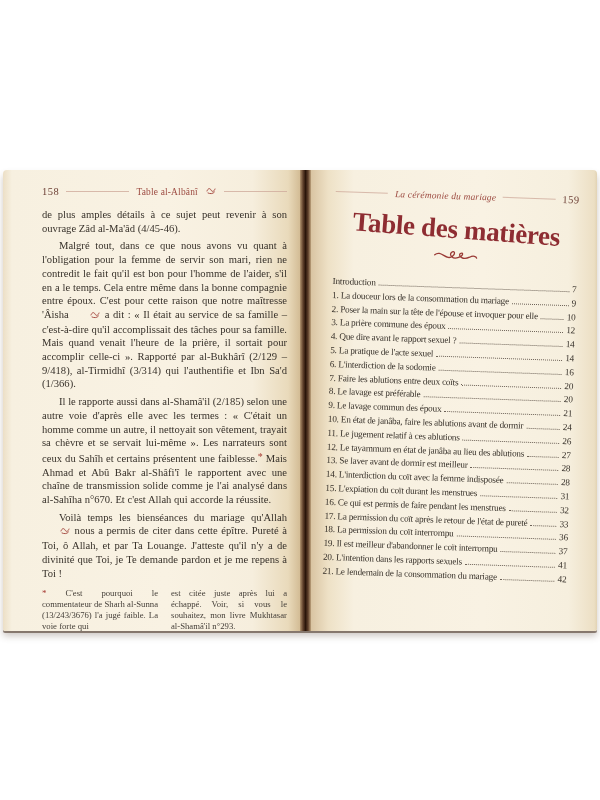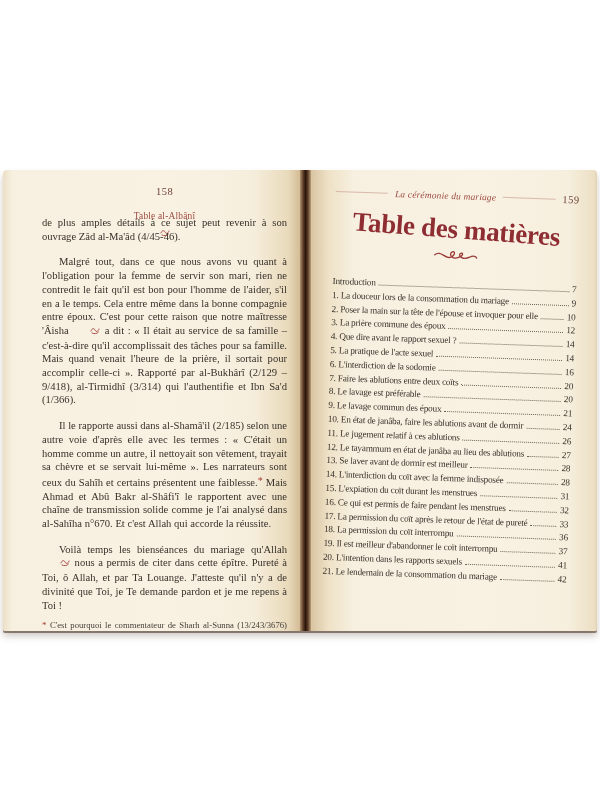--- a/index.html
+++ b/index.html
@@ -25,28 +25,28 @@
     flex:1;border-radius:0 4px 2px 0;
     background:linear-gradient(90deg,#d9c4a2 0,#eee1c6 6%,#f7f0e0 15%,#f9f2e3 60%,#f6efde 90%,#ecdfc4 99%,#e2d3b4 100%);
   }
   
   .runhead{
     display:flex;align-items:center;gap:7px;
     font-size:9.4px;color:#9c4a40;letter-spacing:.2px;
   }
   .runhead .rule{flex:1;height:1px;background:#d0ab9c;opacity:.8;}
   .pagenum{font-size:10.5px;color:#6d4036;letter-spacing:.5px;}
-  .rh-left{position:absolute;top:16px;left:39px;right:13px;flex-direction:column;}
+  .rh-left{position:absolute;top:16px;left:39px;right:13px;}
   .rh-right{font-style:italic;}
   
   .lp-body{
     position:absolute;top:34px;left:39px;right:13px;
     font-size:10.6px;line-height:13.7px;color:#37312a;text-align:justify;
   }
-  .lp-body p{margin:12px 0 2px 0;}
+  .lp-body p{margin:4px 0 2px 0;}
   .lp-body p.indent{text-indent:17px;}
   .honorific{display:inline-block;vertical-align:-1px;margin:0 1px;}
   .star{color:#a63a33;font-size:10px;vertical-align:2px;}
   .footnote{
     display:flex;gap:13px;margin-top:8px;
     font-size:8.7px;line-height:10.9px;color:#46403a;text-align:justify;
   }
   .footnote .col{flex:1;}
   .fstar{color:#a63a33;font-size:9px;}
   .tailpiece{text-align:center;margin-top:7px;}
@@ -99,20 +99,21 @@
       <p class="indent"><span>Il le rapporte aussi dans al-Shamâ'il (2/185) selon une autre voie d'après elle avec les termes : « C'était un homme comme un autre, il nettoyait son vêtement, trayait sa chèvre et se servait lui-même ». Les narrateurs sont ceux du Sahîh et certains présentent une faiblesse.</span><span class="star">*</span><span> Mais Ahmad et Abû Bakr al-Shâfi'î le rapportent avec une chaîne de transmission solide comme je l'ai analysé dans al-Sahîha n°670. Et c'est Allah qui accorde la réussite.</span></p>
 
       <p class="indent"><span>Voilà temps les bienséances du mariage qu'Allah</span>
         <span class="honorific"><svg width="10" height="9" viewBox="0 0 10 9">
               <path d="M1 5 C2 2 4 2 5 4 C6 6 8 6 9 3 M2 7 C4 8 7 8 8.5 6" stroke="#a04038" fill="none" stroke-width="0.9" stroke-linecap="round"></path>
             </svg></span>
         <span>nous a permis de citer dans cette épître. Pureté à Toi, ô Allah, et par Ta Louange. J'atteste qu'il n'y a de divinité que Toi, je Te demande pardon et je me repens à Toi !</span></p>
 
       <div class="footnote">
         <div class="col"><span class="fstar">*</span><span> C'est pourquoi le commentateur de Sharh al-Sunna (13/243/3676) l'a jugé faible. La voie forte qui</span></div>
+        <div class="col"><span>est citée juste après lui a échappé. Voir, si vous le souhaitez, mon livre Mukhtasar al-Shamâ'il n°293.</span></div>
       </div>
 
       <div class="tailpiece">
         <svg width="46" height="16" viewBox="0 0 46 16">
             <path d="M2 8 C8 2 14 14 20 8 C23 5 21 2 18.5 4.5 C16 7 20 12 26 9 C31.5 6.5 30 3 27.5 5 C25 7 30 12 37 8 C40.5 5.7 43.5 6.8 44 8.5" fill="none" stroke="#9a3a36" stroke-width="1.3" stroke-linecap="round"></path>
           </svg>
       </div>
     </div>
   </div>
 

